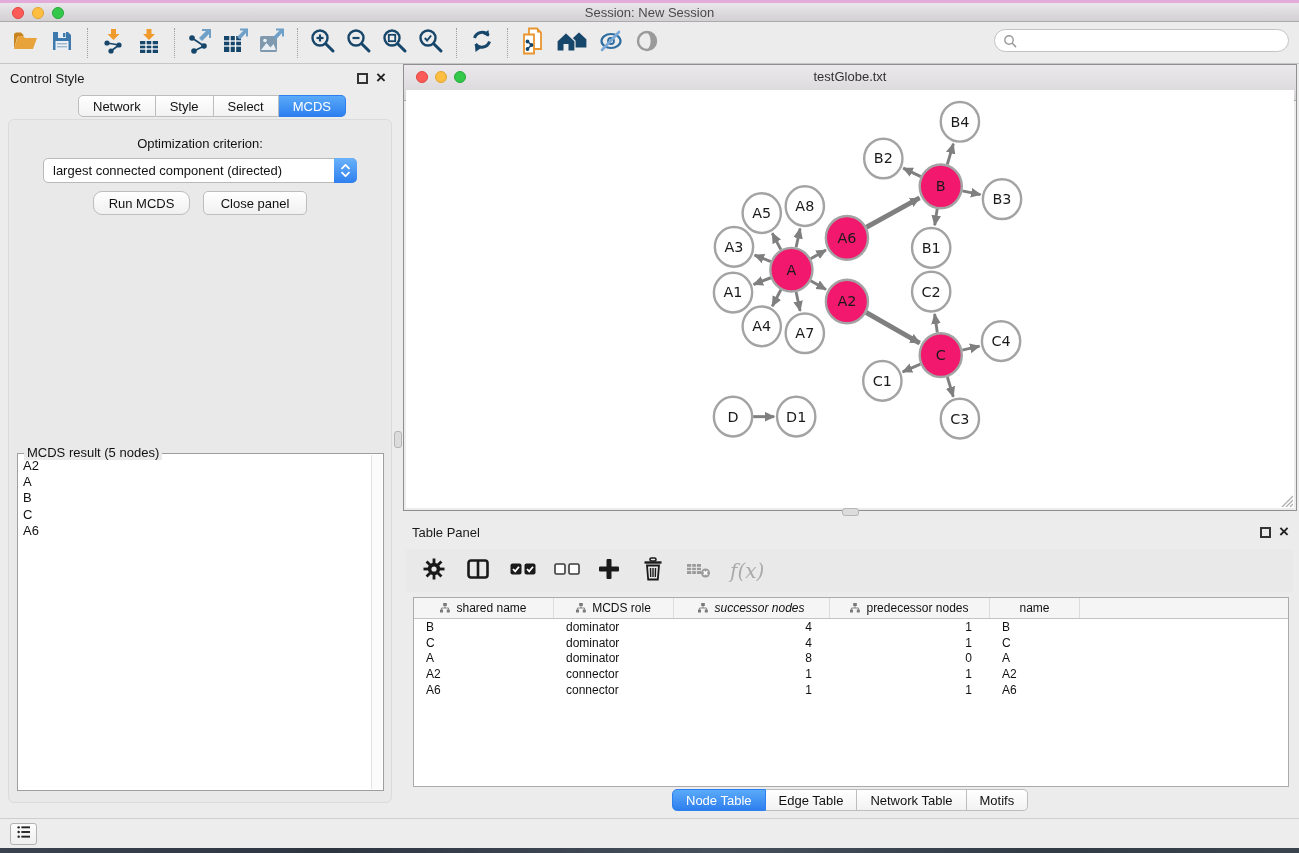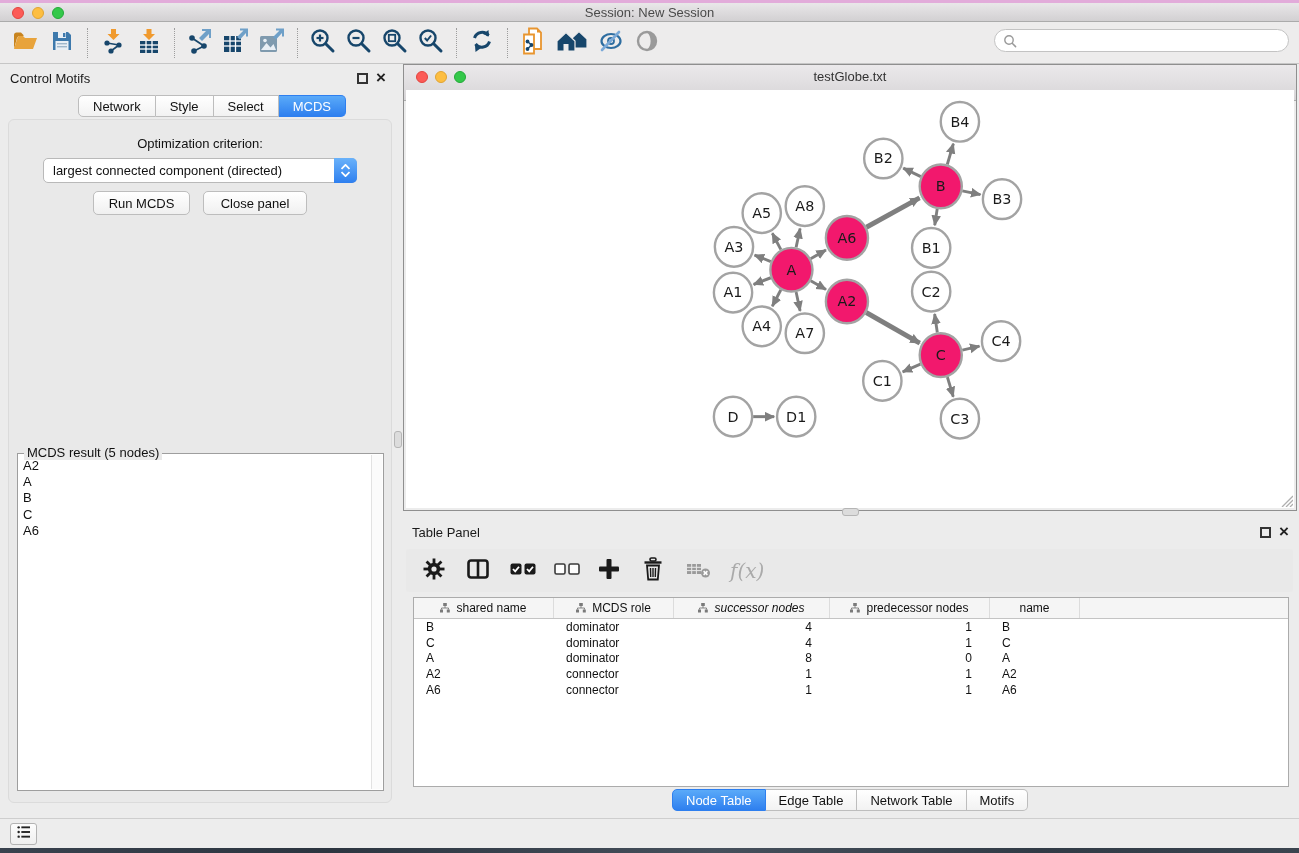--- a/index.html
+++ b/index.html
@@ -54,21 +54,21 @@
     background:#fff; border:1px solid #B9B9B9; border-radius:5px;
     display:flex; align-items:center; font-size:13px; color:#111;gap:42px; }
   .dropdown .dd-text { flex:1; padding-left:9px; white-space:nowrap; overflow:hidden; }
   .dd-stepper { width:23px; height:25px; margin:-1px -1px -1px 0;
     background:linear-gradient(#6AB2FA,#2E7FEF); border-radius:0 5px 5px 0;
     display:flex; flex-direction:column; align-items:center; justify-content:center; gap:1px; }
   .cp-btn { position:absolute; top:71px; height:24px; background:linear-gradient(#FFF,#F0F0F0);
     border:1px solid #BDBDBD; border-radius:5px; font-size:13px; color:#111;
     display:flex; align-items:center; justify-content:center;
     font-family:"Liberation Sans",sans-serif; }
-  #btn-run { left:84px; width:97px; }
+  #btn-run { left:84px; width:97px;border-radius:9px; }
   #btn-closepanel { left:194px; width:104px; }
 
   .mcds-box { position:absolute; left:8px; top:333px; width:367px; height:338px;
     border:1px solid #9E9E9E; background:#fff; }
   .mcds-legend { position:absolute; left:6px; top:-9px; background:#E9E9E9;
     font-size:13px; color:#111; padding:0 3px; }
   .mcds-list { position:absolute; left:1px; top:1px; right:12px; bottom:1px;
     font-size:13px; color:#111; padding:3px 0 0 4px; line-height:16.2px; overflow:hidden; }
   .mcds-scroll { position:absolute; top:1px; right:1px; bottom:1px; width:11px;
     background:#FBFBFB; border-left:1px solid #E2E2E2; }
@@ -312,21 +312,21 @@
     <span style="display:flex">
       <svg width="14" height="14" viewBox="0 0 14 14">
           <circle cx="6" cy="6" r="4.2" fill="none" stroke="#9A9A9A" stroke-width="1.4"></circle>
           <line x1="9.2" y1="9.2" x2="12.6" y2="12.6" stroke="#9A9A9A" stroke-width="1.5" stroke-linecap="round"></line>
         </svg>
     </span>
     <input type="text" value="" style="">
   </div>
 </div>
 
-<div class="cp-title">Control Motifs</div>
+<div class="cp-title">Control Style</div>
 <span class="cp-float panel-float"></span>
 <span class="cp-close panel-close">×</span>
 
 <div class="seg-tabs" id="cp-tabs">
     <div class="seg-tab">Network</div>
     <div class="seg-tab">Style</div>
     <div class="seg-tab">Select</div>
     <div class="seg-tab active">MCDS</div>
   </div>
 

